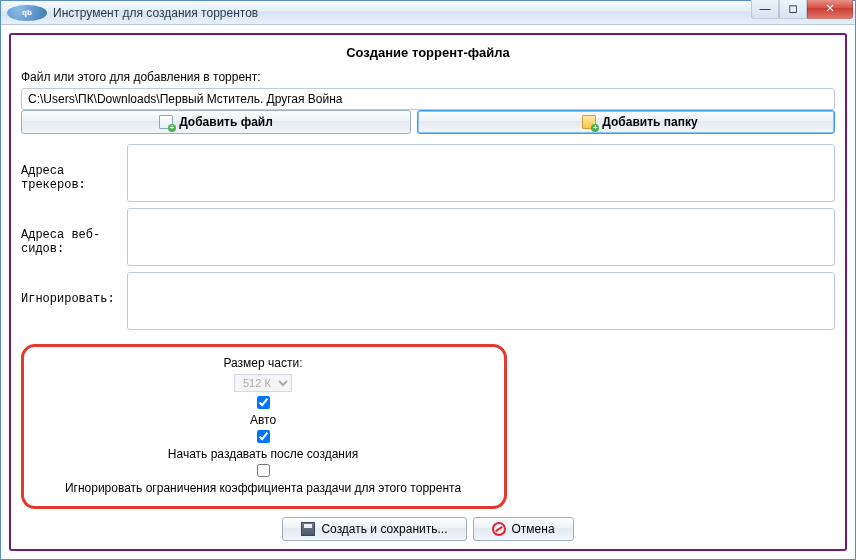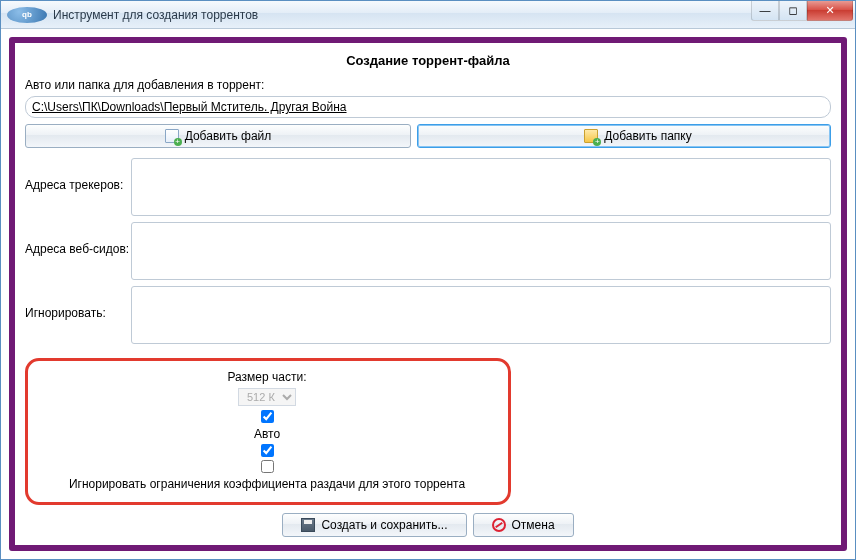--- a/index.html
+++ b/index.html
@@ -57,44 +57,42 @@
   color: #fff;
   border-bottom-right-radius: 3px;
 }
 .content {
   flex: 1;
   padding: 8px;
   display: flex;
 }
 .panel {
   flex: 1;
-  border: 6px solid #701a75;
+  border: 2px solid #701a75;
   border-radius: 3px;
   padding: 10px 10px 8px 10px;
   display: flex;
   flex-direction: column;
 }
 .panel h2 {
   font-size: 13px;
   font-weight: bold;
   text-align: center;
   margin-bottom: 10px;
 }
 .label { margin-bottom: 4px; }
 .path-input {
   width: 100%;
   border: 1px solid #bfcad6;
-  border-radius: 10px;
+  border-radius: 3px;
   background: #fff;
   padding: 3px 6px;
   font-size: 12px;
-  margin-bottom: 6px;
-  text-decoration: underline;
-}
-.btn-row { display: flex; gap: 6px; margin-bottom: 10px; }
+}
+.btn-row { display: flex; gap: 6px; margin-bottom: 10px; font-weight: bold; }
 .btn {
   flex: 1;
   height: 24px;
   border: 1px solid #9aaec2;
   border-radius: 3px;
   background: linear-gradient(#fdfefe,#eef2f6 45%,#e3e9ef 46%,#f3f6fa);
   display: flex;
   align-items: center;
   justify-content: center;
   gap: 6px;
@@ -136,20 +134,21 @@
   font-size: 8px; line-height: 8px; text-align: center;
 }
 .field-row {
   display: flex;
   align-items: flex-start;
   margin-bottom: 6px;
 }
 .field-row > .flabel {
   width: 106px;
   padding-top: 20px;
+  font-family: Liberation Mono, monospace;
 }
 .multiline {
   flex: 1;
   height: 58px;
   border: 1px solid #bfcad6;
   border-radius: 3px;
   background: #fff;
   resize: none;
   font-family: inherit;
   font-size: 12px;
@@ -218,21 +217,21 @@
       <div class="win-btn win-min">—</div>
       <div class="win-btn win-max">◻</div>
       <div class="win-btn win-close">✕</div>
     </div>
   </div>
 
   <div class="content">
     <div class="panel">
       <h2>Создание торрент-файла</h2>
 
-      <div class="label">Авто или папка для добавления в торрент:</div>
+      <div class="label">Файл или этого для добавления в торрент:</div>
       <input class="path-input" type="text" value="C:\Users\ПК\Downloads\Первый Мститель. Другая Война" style="">
 
       <div class="btn-row">
         <div class="btn">
           <span class="file-icon"></span>
           <span>Добавить файл</span>
         </div>
         <div class="btn focused">
           <span class="folder-icon"></span>
           <span>Добавить папку</span>
@@ -258,20 +257,21 @@
         <div class="opt-row">
           <span>Размер части:</span>
           <select class="piece-select" disabled="">
             <option>512 КБ</option>
           </select>
           <input type="checkbox" id="cb-auto" checked="" style="">
           <label for="cb-auto">Авто</label>
         </div>
         <div class="opt-row">
           <input type="checkbox" id="cb-seed" checked="" style="">
+          <label for="cb-seed">Начать раздавать после создания</label>
         </div>
         <div class="opt-row">
           <input type="checkbox" id="cb-ratio" style="">
           <label for="cb-ratio">Игнорировать ограничения коэффициента раздачи для этого торрента</label>
         </div>
       </div>
 
       <div class="footer">
         <div class="fbtn">
           <span class="save-icon"></span>

